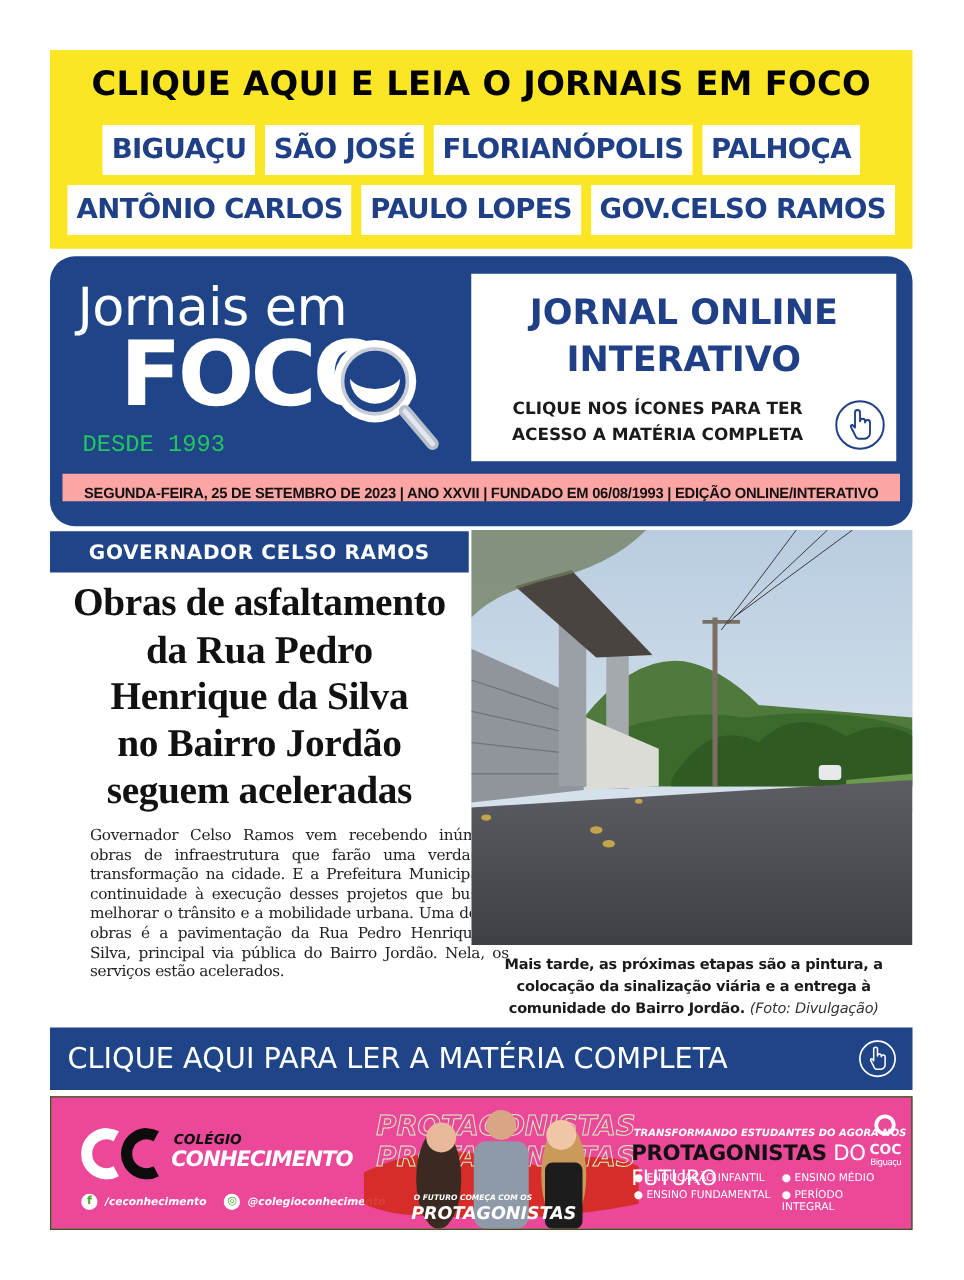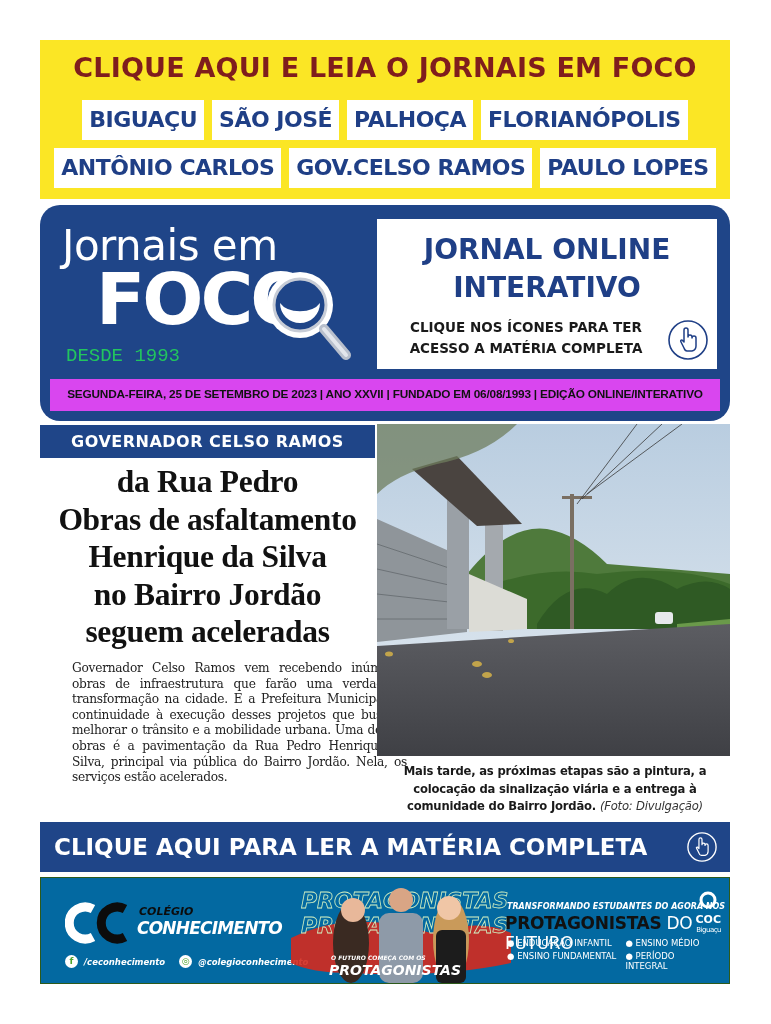--- a/index.html
+++ b/index.html
@@ -7,21 +7,21 @@
     body { position: relative; font-family: "DejaVu Sans", sans-serif; }
 
     
     .top-banner {
       position: absolute; left: 40px; top: 40px; width: 690px; height: 159px;
       background: #f8e71c; background: #fbe625;
     }
     .top-banner .headline {
       position: absolute; left: 0; top: 12px; width: 100%; text-align: center;
       font-family: "DejaVu Sans", sans-serif; font-weight: bold; font-size: 27px;
-      color: #7f1d1d; letter-spacing: 0.2px;
+      color: #000000; letter-spacing: 0.2px;
     }
     .city-row { position: absolute; left: 0; width: 100%; display: flex; justify-content: center; gap: 8px; }
     .city-row.r1 { top: 60px; }
     .city-row.r2 { top: 108px; }
     .city {
       background: #ffffff; color: #1f3f86; font-weight: bold; font-size: 22px;
       font-family: "DejaVu Sans", sans-serif; height: 40px; line-height: 40px;
       padding: 0 7px; letter-spacing: -0.5px; cursor: pointer;
     }
 
@@ -56,22 +56,22 @@
       color: #1f3f86; line-height: 38px;
     }
     .online-box .sub {
       position: absolute; left: 14px; top: 98px; width: 270px; text-align: center;
       font-family: "DejaVu Sans", sans-serif; font-weight: bold; font-size: 13.5px;
       color: #1a1a1a; line-height: 21px;
     }
     .online-box .hand { position: absolute; left: 290px; top: 100px; width: 42px; height: 42px; }
 
     .dateline {
-      position: absolute; left: 10px; top: 174px; width: 670px; height: 32px;
-      background: #d946ef; text-align: center; line-height: 30px;
+      position: absolute; left: 10px; top: 174px; width: 670px; height: 22px;
+      background: #fca5a5; text-align: center; line-height: 30px;
       font-family: "Liberation Sans", sans-serif; font-weight: bold; font-size: 11.8px;
       color: #111; letter-spacing: -0.2px;
     }
 
     
     .section-tag {
       position: absolute; left: 40px; top: 425px; width: 335px; height: 33px;
       background: #1f4588; color: #ffffff; text-align: center; line-height: 33px;
       font-family: "DejaVu Sans", sans-serif; font-weight: bold; font-size: 16px;
       letter-spacing: 0.5px;
@@ -98,29 +98,29 @@
     }
     .caption .credit { font-weight: normal; font-style: italic; color: #333; }
 
     
     .cta {
       position: absolute; left: 40px; top: 822px; width: 690px; height: 50px;
       background: #1f4588; cursor: pointer;
     }
     .cta .label {
       position: absolute; left: 14px; top: 0; line-height: 50px;
-      font-family: "DejaVu Sans", sans-serif; font-weight: bold; font-size: 23px;
+      font-family: "DejaVu Sans", sans-serif; font-weight: normal; font-size: 23px;
       color: #ffffff; letter-spacing: 0px;
     }
     .cta .hand { position: absolute; left: 646px; top: 9px; width: 32px; height: 32px; }
 
     
     .ad {
       position: absolute; left: 40px; top: 877px; width: 690px; height: 107px;
-      background: #0369a1; border: 1.5px solid #2d5a1a; overflow: hidden; cursor: pointer;
+      background: #ec4899; border: 1.5px solid #2d5a1a; overflow: hidden; cursor: pointer;
     }
     .ad .cc-logo { position: absolute; left: 24px; top: 22px; width: 70px; height: 46px; }
     .ad .colegio { position: absolute; left: 98px; top: 27px; font-family: "DejaVu Sans", sans-serif;
       font-weight: bold; font-style: italic; font-size: 11px; color: #0c0c0c; }
     .ad .conhecimento { position: absolute; left: 96px; top: 40px; font-family: "DejaVu Sans", sans-serif;
       font-weight: bold; font-style: italic; font-size: 17px; color: #ffffff; letter-spacing: -0.8px; }
     .ad .social { position: absolute; left: 24px; top: 77px; display: flex; align-items: center; gap: 6px;
       font-family: "DejaVu Sans", sans-serif; font-weight: bold; font-style: italic; font-size: 8.5px; color: #ffffff; }
     .ad .social .ico { width: 13px; height: 13px; border-radius: 50%; background: #fff; color: #4ea42c;
       font-size: 9px; line-height: 13px; text-align: center; font-style: normal; }
@@ -140,27 +140,27 @@
     .ad .coc .city { background: transparent; font-size: 7px; color: #fff; height: auto; line-height: 9px; padding: 0; font-weight: normal; }
   </style>
 </head>
 <body>
 
 <div class="top-banner">
   <div class="headline">CLIQUE AQUI E LEIA O JORNAIS EM FOCO</div>
   <div class="city-row r1">
     <div class="city">BIGUAÇU</div>
     <div class="city">SÃO JOSÉ</div>
+    <div class="city">FLORIANÓPOLIS</div>
     <div class="city">PALHOÇA</div>
-    <div class="city">FLORIANÓPOLIS</div>
   </div>
   <div class="city-row r2">
     <div class="city">ANTÔNIO CARLOS</div>
+    <div class="city">PAULO LOPES</div>
     <div class="city">GOV.CELSO RAMOS</div>
-    <div class="city">PAULO LOPES</div>
   </div>
 </div>
 
 <div class="masthead">
   <div class="logo">
     <div class="jornais">Jornais em</div>
     <div class="foco">FOCO</div>
     <svg class="magnifier" viewBox="0 0 96 100">
       <circle cx="42" cy="40" r="33" fill="#ffffff"></circle>
       <circle cx="42" cy="40" r="26" fill="#1f4588"></circle>
@@ -186,22 +186,22 @@
       <path d="M17 29 L14 23 Q13 21 15 21 L17 23 L17 11 Q17 9 19 9 Q21 9 21 11 L21 18 Q21 16 23 16 Q25 16 25 18 L25 19 Q25 17 27 17 Q29 17 29 19 L29 27 Q29 31 25 32 L20 32 Q18 32 17 29 Z" fill="none" stroke="#1f3f86" stroke-width="1.5" stroke-linejoin="round"></path>
     </svg>
   </div>
 
   <div class="dateline">SEGUNDA-FEIRA, 25 DE SETEMBRO DE 2023 | ANO XXVII | FUNDADO EM 06/08/1993 | EDIÇÃO ONLINE/INTERATIVO</div>
 </div>
 
 <div class="section-tag">GOVERNADOR CELSO RAMOS</div>
 
 <div class="headline-article">
+  <div>Obras de asfaltamento</div>
   <div>da Rua Pedro</div>
-  <div>Obras de asfaltamento</div>
   <div>Henrique da Silva</div>
   <div>no Bairro Jordão</div>
   <div>seguem aceleradas</div>
 </div>
 
 <p class="body-text">Governador Celso Ramos vem recebendo inúmeras obras de infraestrutura que farão uma verdadeira transformação na cidade. E a Prefeitura Municipal dá continuidade à execução desses projetos que buscam melhorar o trânsito e a mobilidade urbana. Uma dessas obras é a pavimentação da Rua Pedro Henrique da Silva, principal via pública do Bairro Jordão. Nela, os serviços estão acelerados.</p>
 
 <div class="photo" title="Rua recém-asfaltada com muro de pedra, portal coberto, poste e morro ao fundo">
   <svg width="353" height="332" viewBox="0 0 353 332">
     <defs>

